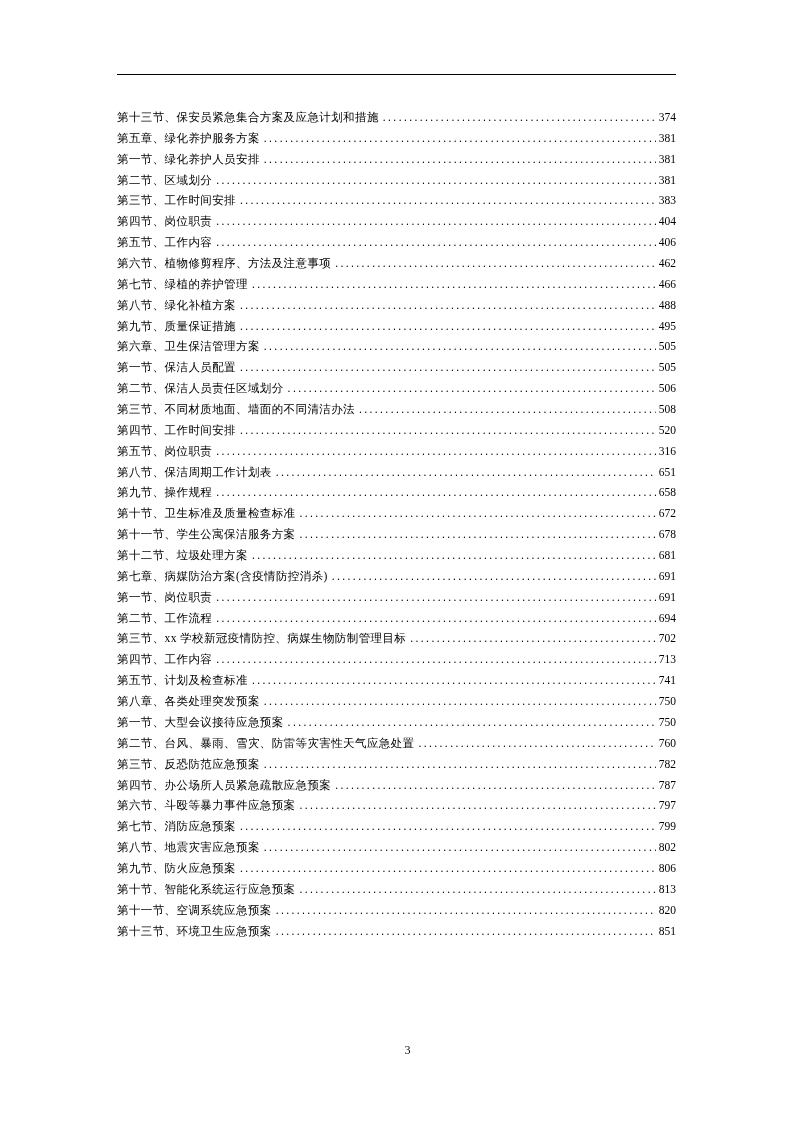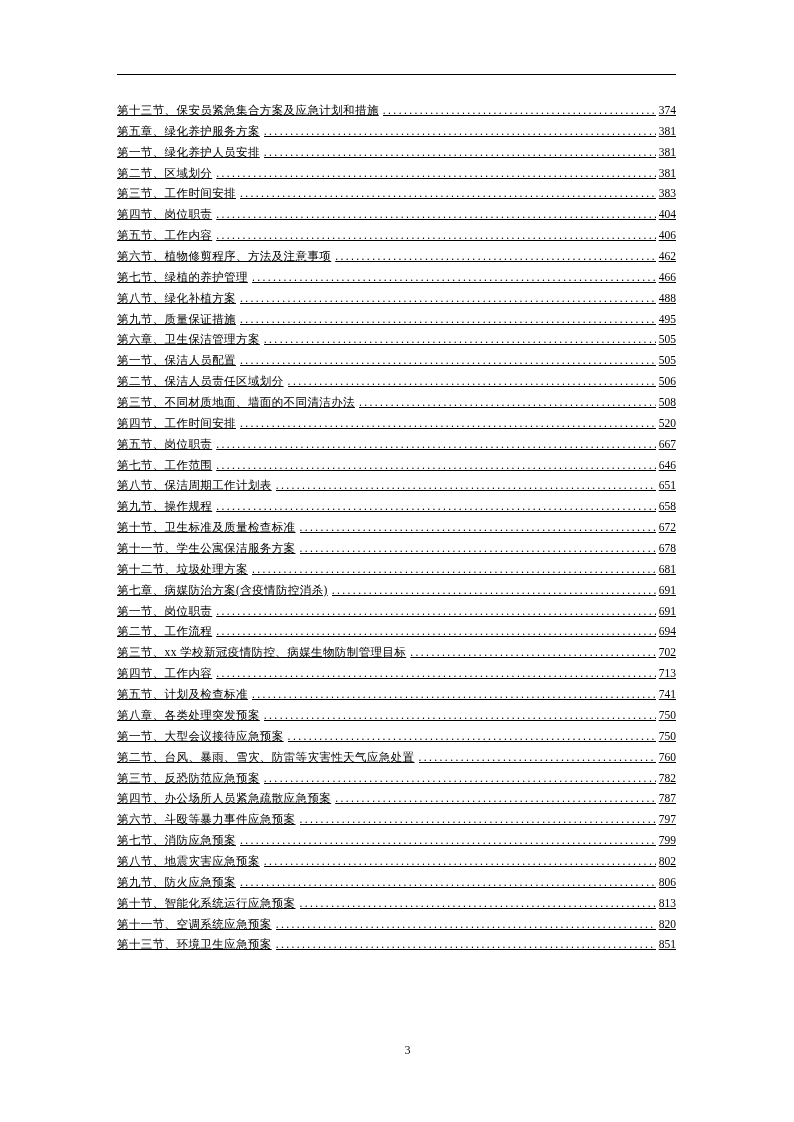--- a/index.html
+++ b/index.html
@@ -18,24 +18,23 @@
   .header-rule {
     position: absolute;
     top: 74px;
     left: 117px;
     width: 559px;
     height: 0;
     border-top: 1.5px solid #000000;
   }
   .toc {
     position: absolute;
-    top: 100px;
+    top: 107px;
     left: 117px;
     width: 559px;
-    text-decoration: underline;
   }
   .toc-row {
     display: flex;
     align-items: baseline;
     height: 20.86px;
     line-height: 20.86px;
     font-size: 11.5px;
     white-space: nowrap;
   }
   .toc-title {
@@ -154,26 +153,21 @@
     <span class="toc-page">508</span>
   </div>
       <div class="toc-row">
     <span class="toc-title">第四节、工作时间安排</span>
     <span class="toc-leader"></span>
     <span class="toc-page">520</span>
   </div>
       <div class="toc-row">
     <span class="toc-title">第五节、岗位职责</span>
     <span class="toc-leader"></span>
-    <span class="toc-page">667</span>
-  </div>
-      <div class="toc-row">
-    <span class="toc-title">第七节、工作范围</span>
-    <span class="toc-leader"></span>
-    <span class="toc-page">646</span>
+    <span class="toc-page">316</span>
   </div>
       <div class="toc-row">
     <span class="toc-title">第八节、保洁周期工作计划表</span>
     <span class="toc-leader"></span>
     <span class="toc-page">651</span>
   </div>
       <div class="toc-row">
     <span class="toc-title">第九节、操作规程</span>
     <span class="toc-leader"></span>
     <span class="toc-page">658</span>

